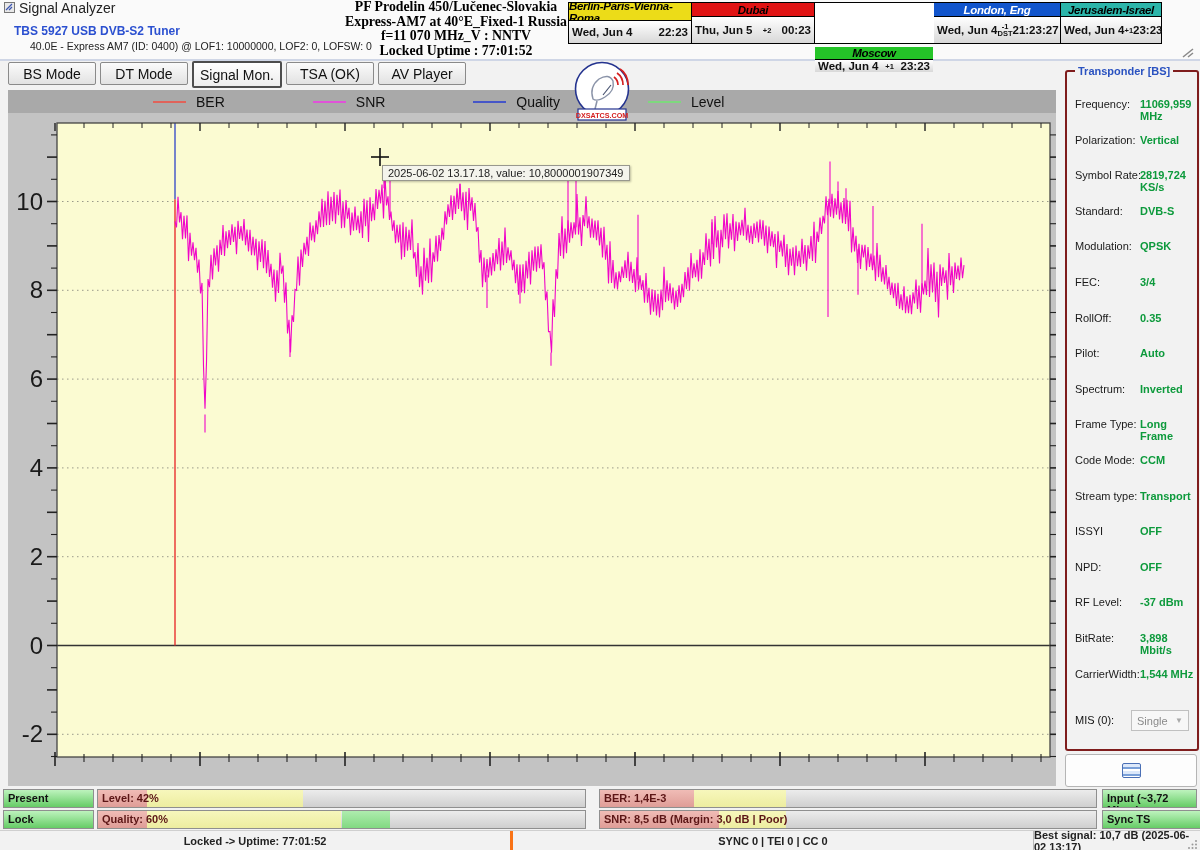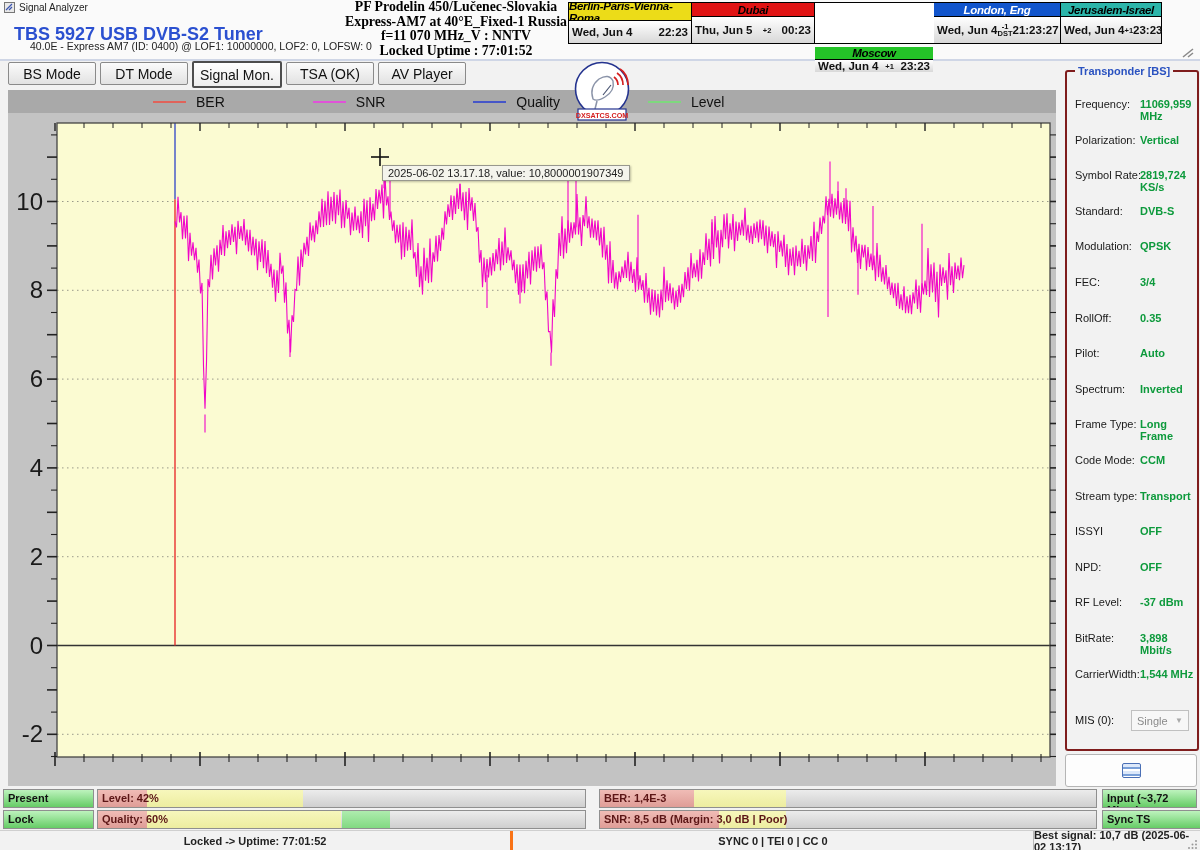--- a/index.html
+++ b/index.html
@@ -1,22 +1,22 @@
 <!DOCTYPE html>
 <html><head>
 <meta charset="utf-8">
 <style>
   html,body{margin:0;padding:0;background:#dcdcdc;}
   #app{position:relative;width:1200px;height:850px;background:#f2f2f2;overflow:hidden;
        font-family:"Liberation Sans",sans-serif;color:#111;}
   
   #header{position:absolute;left:0;top:0;width:1200px;height:59px;background:#fafafa;border-bottom:2px solid #cfd6e6;}
   #titlebar{position:absolute;left:4px;top:1px;height:13px;display:flex;align-items:center;gap:4px;}
-  #titlebar .t{font-size:10px;color:#222;}
-  #tuner-name{position:absolute;left:14px;top:24px;font-size:18px;font-weight:bold;color:#2b50d0;}
+  #titlebar .t{font-size:14px;color:#222;}
+  #tuner-name{position:absolute;left:14px;top:24px;font-size:12px;font-weight:bold;color:#2b50d0;}
   #tuner-details{position:absolute;left:30px;top:40px;font-size:10.5px;color:#222;}
   #station{position:absolute;left:330px;top:0px;width:252px;text-align:center;
            font-family:"Liberation Serif",serif;font-weight:bold;font-size:13.8px;line-height:14.6px;color:#000;}
   
   #clocks{position:absolute;left:568px;top:2px;height:40px;display:flex;border:1px solid #000;background:#fff;}
   .clock{border-right:1px solid #000;display:flex;flex-direction:column;}
   .clock:last-child{border-right:none;}
   .clock-h{height:17px;display:flex;align-items:center;justify-content:center;
            font-style:italic;font-weight:bold;font-size:11.5px;letter-spacing:-0.3px;border-bottom:1px solid #000;}
   .clock-v{height:34px;display:flex;align-items:center;font-weight:bold;font-size:11.5px;

